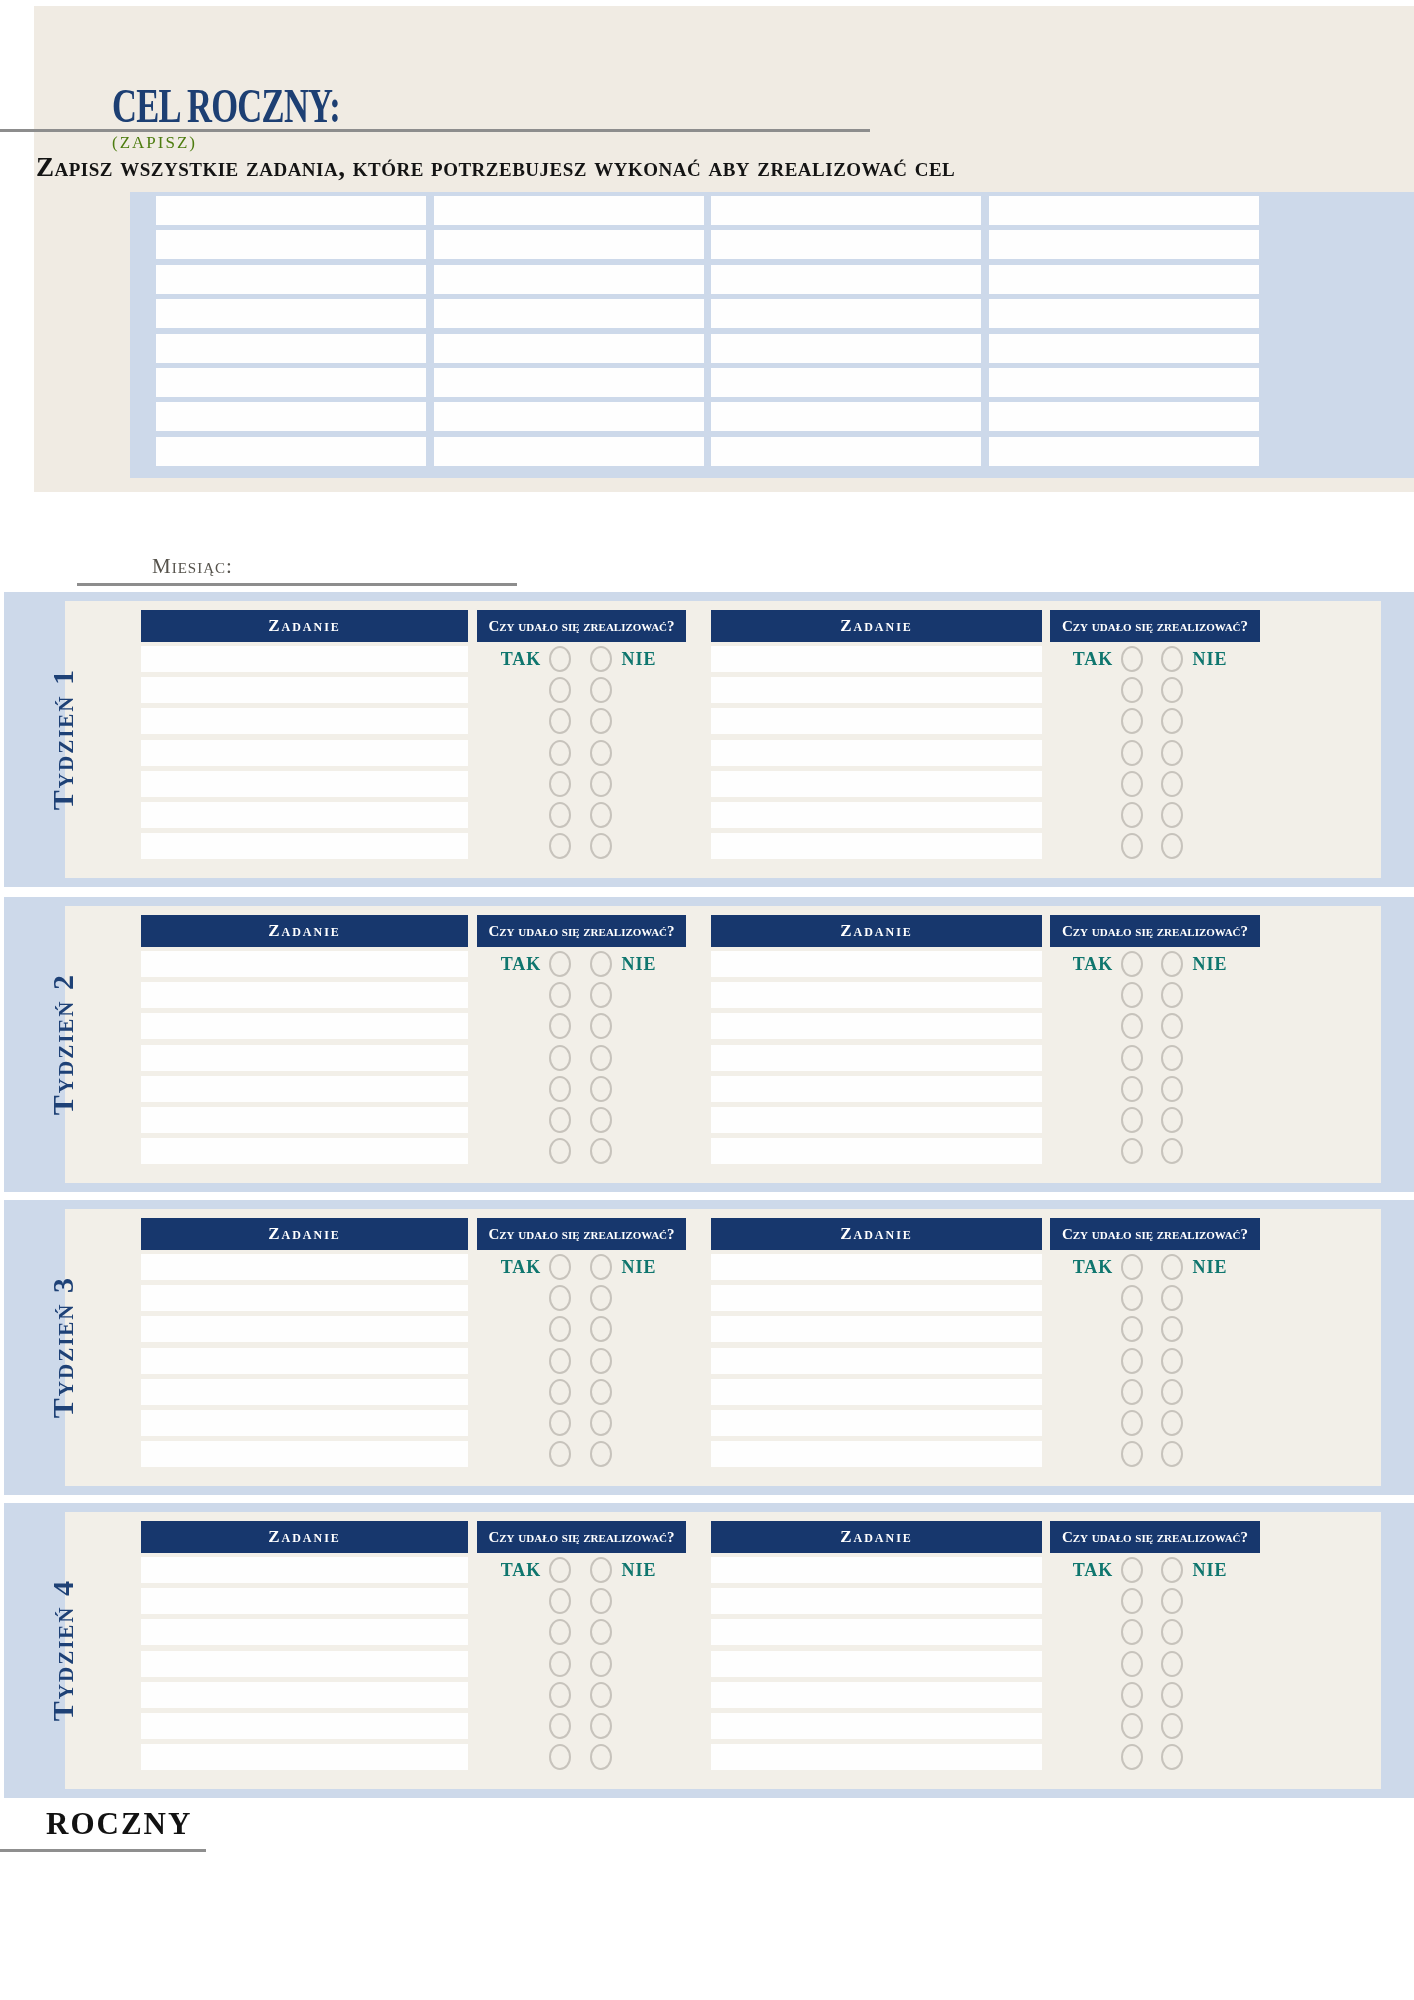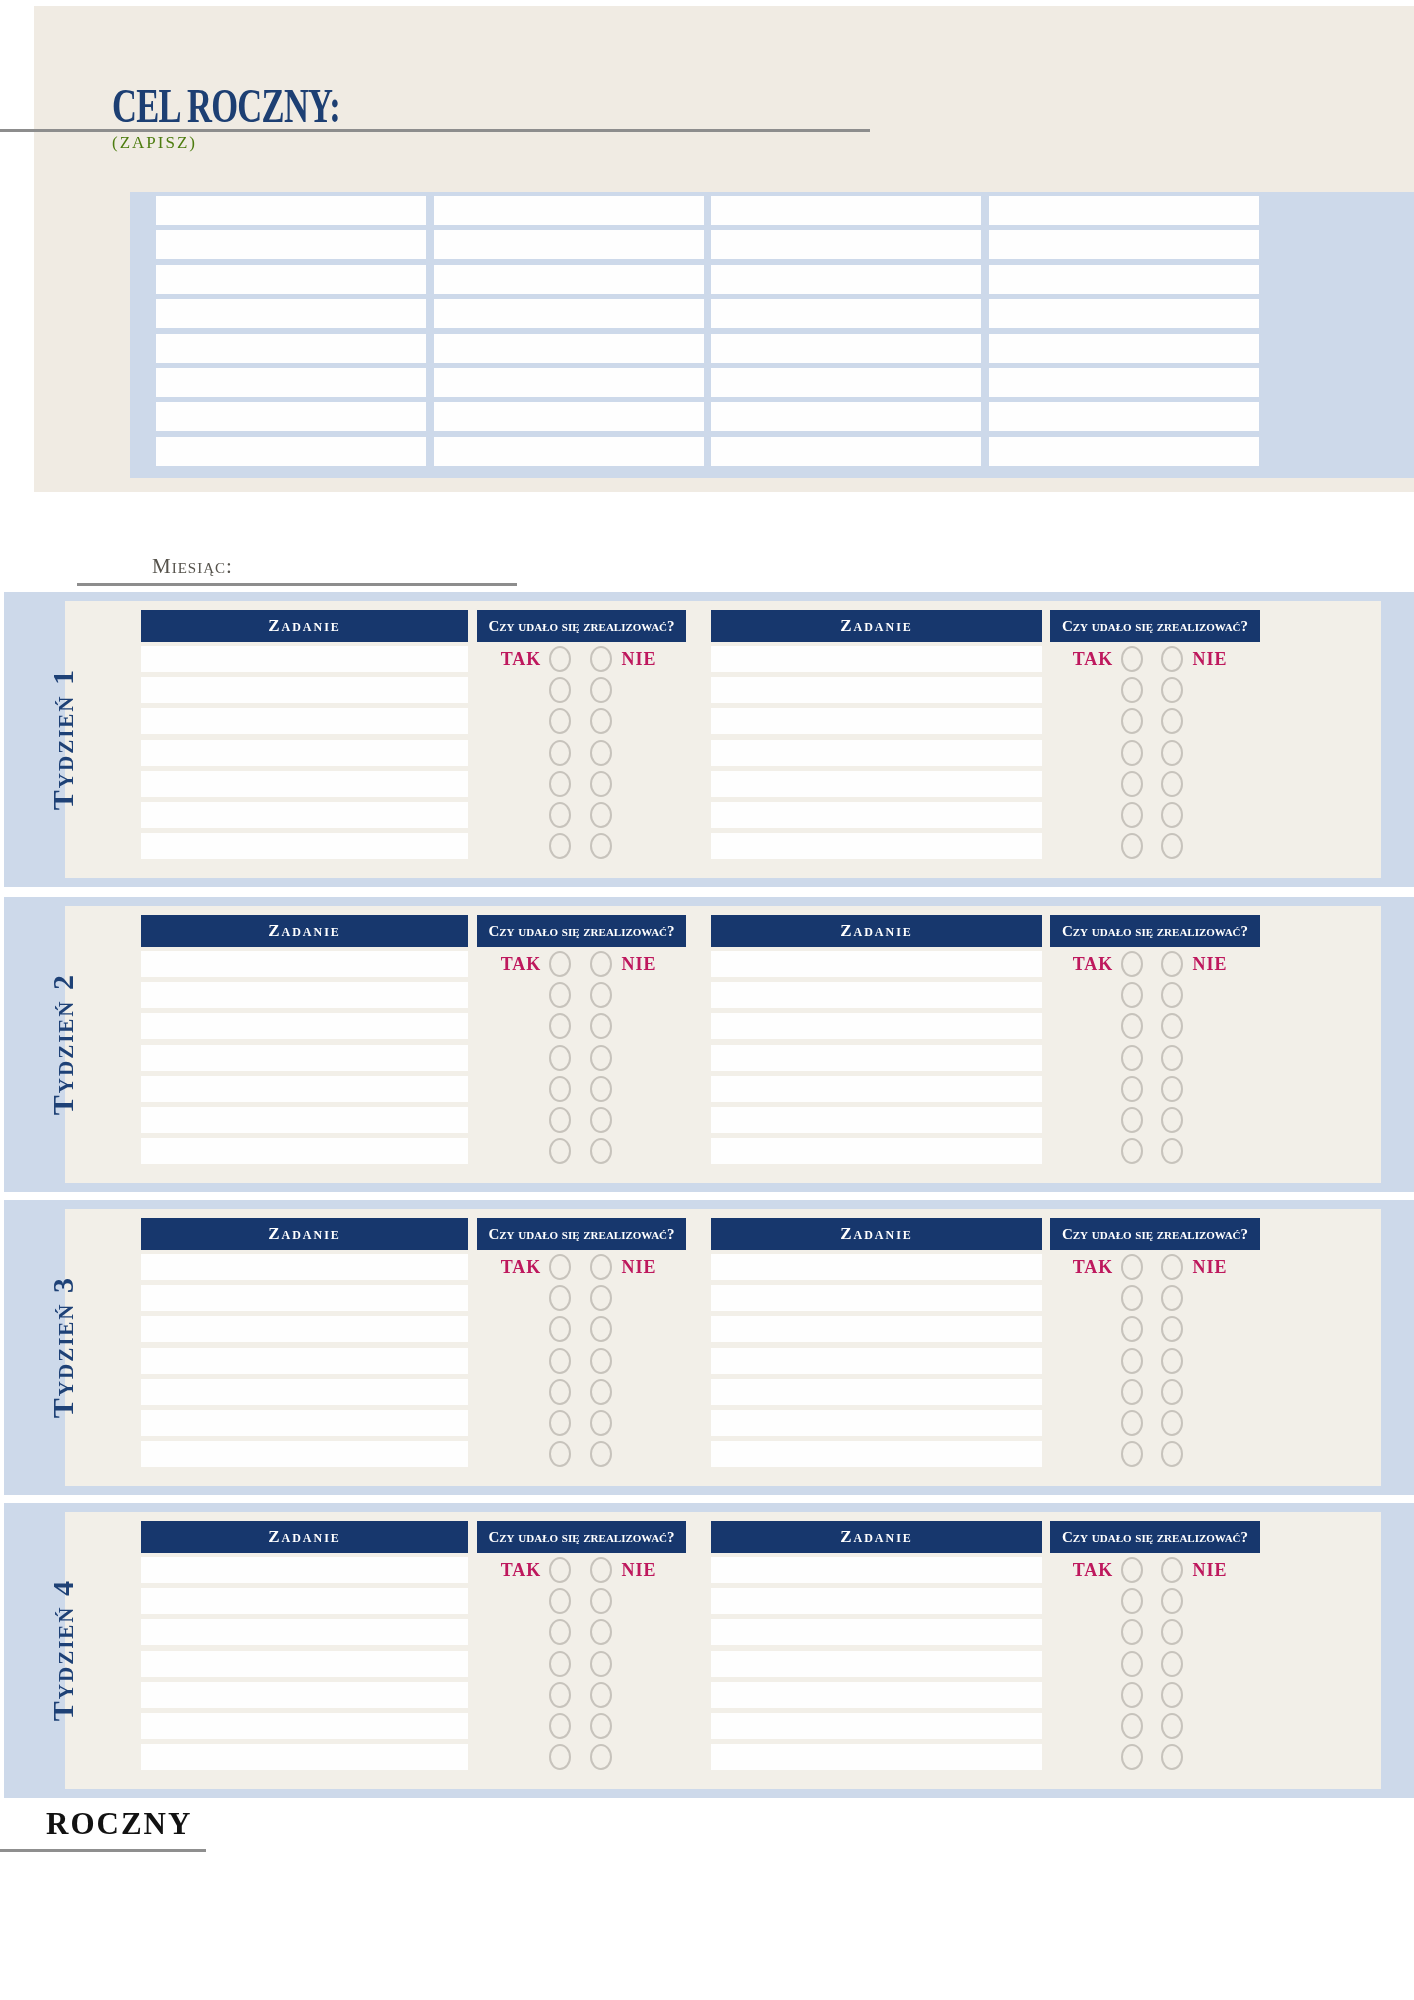--- a/index.html
+++ b/index.html
@@ -43,40 +43,41 @@
   .head-czy{font-size:15px;}
   .hz-l{left:137px;width:327px;}
   .hc-l{left:473px;width:209px;}
   .hz-r{left:707px;width:331px;}
   .hc-r{left:1046px;width:210px;}
 
   .task-row{position:absolute;height:26px;background:#fefefe;}
   .week-circle{position:absolute;width:22px;height:26px;border:2px solid #c7c3bc;
                border-radius:50%;box-sizing:border-box;background:transparent;}
   .yn{position:absolute;top:57px;width:80px;text-align:center;font-weight:bold;font-size:18px;
-      color:#be185d;letter-spacing:1px;}
+      color:#0f766e;letter-spacing:1px;}
   .tak-l{left:477px;}.nie-l{left:595px;}.tak-r{left:1049px;}.nie-r{left:1166px;}
 
   
   .notes-title{position:absolute;left:46px;top:1806px;font-size:31px;font-weight:bold;
                color:#121212;letter-spacing:2px;}
   .notes-line{position:absolute;left:0;top:1849px;width:206px;height:3px;background:#8f8f8f;}
   .notes-area{position:absolute;left:0;top:1856px;width:1414px;height:144px;}
 </style>
 </head>
 <body>
 
 <div class="page">
 
   <div class="beige"></div>
 
   <div class="page-title">CEL ROCZNY:</div>
   <div class="title-line"></div>
   <div class="title-sub">(ZAPISZ)</div>
 
+  <div class="h-main h-tasks">Zapisz wszystkie zadania, które potrzebujesz wykonać aby zrealizować cel</div>
 
   <div class="goal-panel">
       <div class="goal-cell" style="left: 26px; top: 4px;"></div>
       <div class="goal-cell" style="left: 303.5px; top: 4px;"></div>
       <div class="goal-cell" style="left: 581px; top: 4px;"></div>
       <div class="goal-cell" style="left: 858.5px; top: 4px;"></div>
       <div class="goal-cell" style="left: 26px; top: 38.4px;"></div>
       <div class="goal-cell" style="left: 303.5px; top: 38.4px;"></div>
       <div class="goal-cell" style="left: 581px; top: 38.4px;"></div>
       <div class="goal-cell" style="left: 858.5px; top: 38.4px;"></div>

